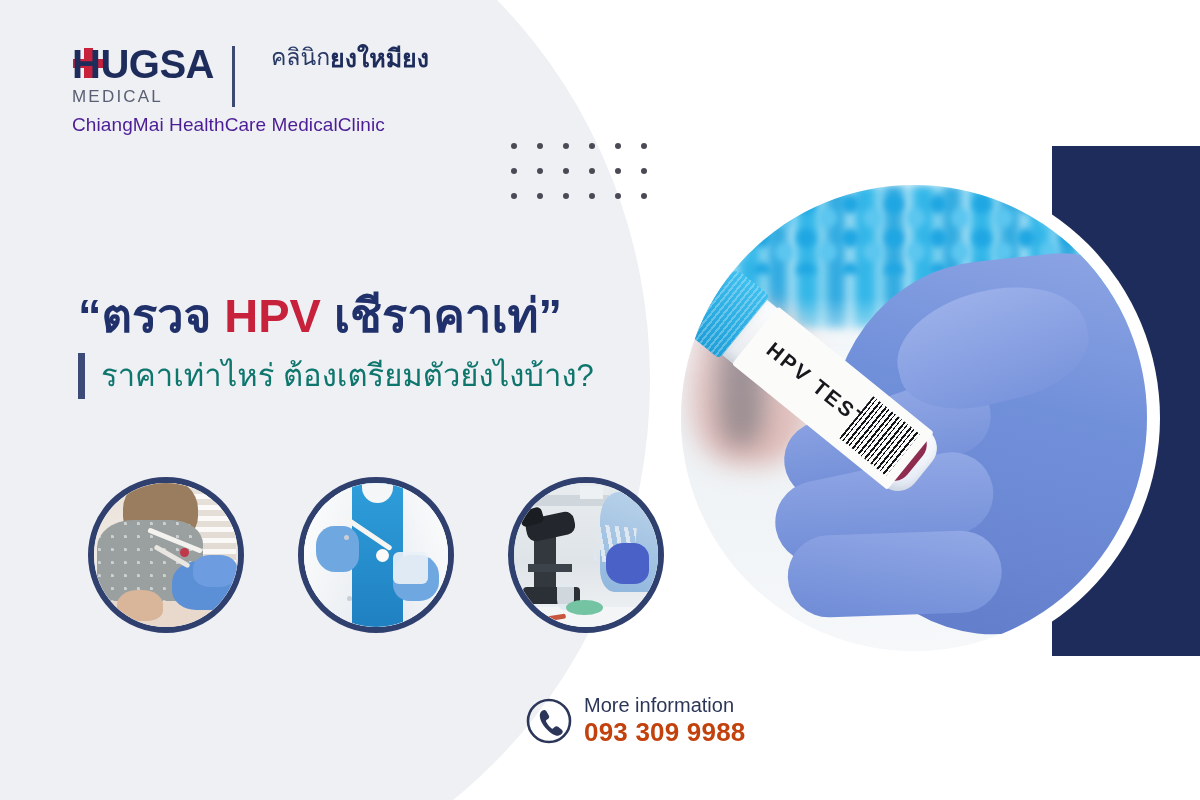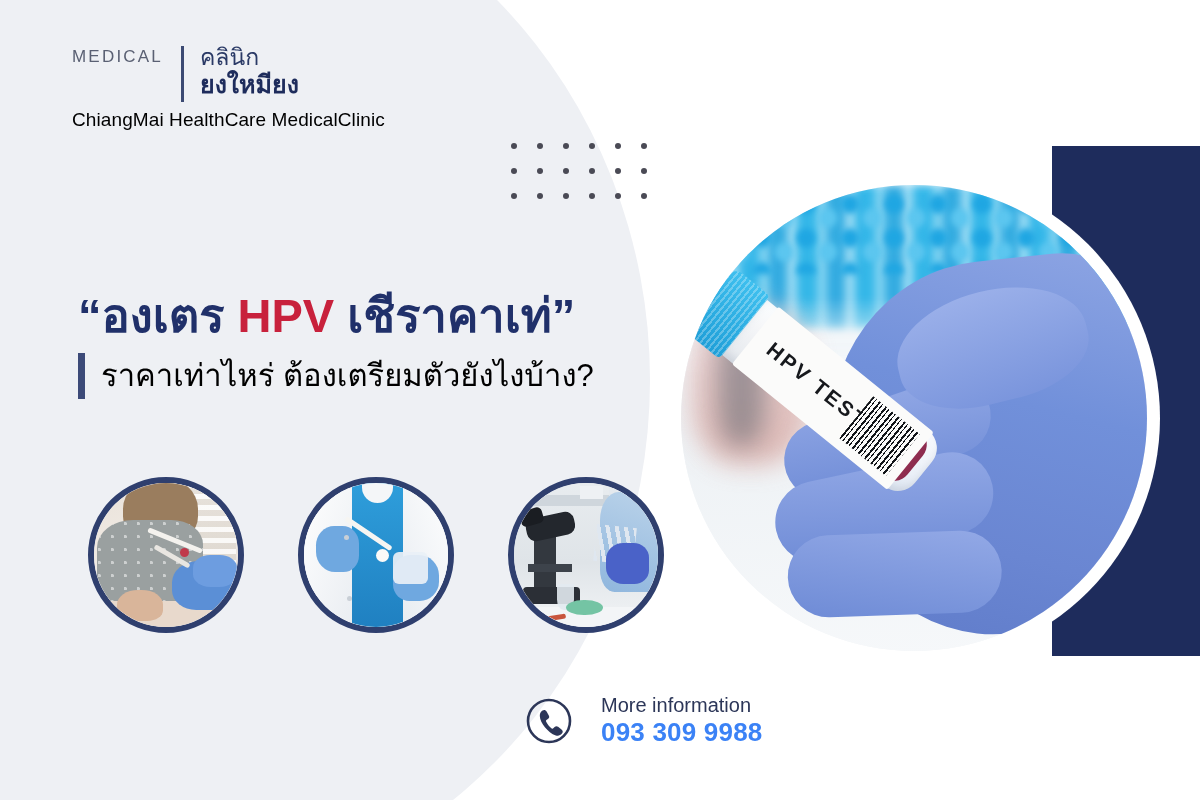--- a/index.html
+++ b/index.html
@@ -54,40 +54,40 @@
   }
   .cross-h { position:absolute; left:1px; top:4px; width:30px; height:30px; }
   .cross-h .bar-v { position:absolute; left:11px; top:0; width:9px; height:30px; background:#c8213c; }
   .cross-h .bar-h { position:absolute; left:0; top:11px; width:30px; height:9px; background:#c8213c; }
   .logo-word .letters { position:relative; z-index:2; }
   .logo-sub {
     font-size:17px; letter-spacing:2.2px; color:#5a6073;
     margin-top:3px; font-weight:normal;
   }
   .logo-divider { width:3px; background:#3c4a73; margin:2px 16px 0 18px; align-self:stretch; min-height:56px; }
-  .logo-thai { display:flex; flex-direction:column; padding-top:0px; }
+  .logo-thai { display:flex; flex-direction:row; padding-top:0px;margin-left:20px; }
   .logo-thai-1 { font-size:23px; color:#2a3a66; line-height:1.15; font-weight:normal; }
   .logo-thai-2 { font-size:25px; color:#1e2c5c; line-height:1.15; font-weight:bold; }
   .logo-tagline {
     margin-top:7px;
-    font-size:19px; color:#000000; letter-spacing:0.1px; white-space:nowrap;
+    font-size:19px; color:#4c1d95; letter-spacing:0.1px; white-space:nowrap;
   }
 
   
   .headline-block { position:absolute; left:78px; top:288px; z-index:6; width:620px; }
   .headline {
     font-size:47px; font-weight:bold; color:#20306a;
     line-height:1.18; white-space:nowrap;
     font-family:"Liberation Sans","DejaVu Sans",sans-serif;
   }
   .headline .hpv { color:#c8213c; }
   .subheadline-row { display:flex; align-items:center; margin-top:10px; }
   .accent-bar { width:7px; height:46px; background:#3c4a78; margin-right:16px; flex:none; }
   .subheadline {
-    font-size:31px; color:#000000; line-height:1.25; white-space:nowrap;
+    font-size:31px; color:#0f766e; line-height:1.25; white-space:nowrap;
     font-family:"Liberation Sans","DejaVu Sans",sans-serif;
   }
 
   
   .thumbs { position:absolute; left:88px; top:477px; display:flex; gap:54px; z-index:6; }
   .thumb {
     width:156px; height:156px; border-radius:50%;
     border:6px solid #2f3f6e;
     overflow:hidden; position:relative; background:#dfe3ea;
   }
@@ -240,25 +240,25 @@
     font-family:"Liberation Sans","DejaVu Sans",sans-serif;
     white-space:nowrap;
   }
   .barcode {
     position:absolute; right:5%; top:14%; width:30%; height:72%;
     background:repeating-linear-gradient(90deg, #111418 0 2px, #fbfbfa 2px 4px, #111418 4px 5px, #fbfbfa 5px 8px);
   }
 
   
   .footer { position:absolute; left:525px; top:694px; display:flex; align-items:center; gap:48px; z-index:6; }
-  .contact { display:flex; align-items:center; gap:28px; }
+  .contact { display:flex; align-items:center; gap:11px; }
   .contact-icon { width:48px; height:48px; flex:none; }
   .contact-text { display:flex; flex-direction:column; justify-content:center; }
   .contact-label { font-size:20px; color:#2c3658; line-height:1.15; }
-  .contact-value { font-size:26px; font-weight:bold; color:#3b82f6; line-height:1.2; letter-spacing:.2px; white-space:nowrap; }
+  .contact-value { font-size:26px; font-weight:bold; color:#c2410c; line-height:1.2; letter-spacing:.2px; white-space:nowrap; }
 </style>
 </head>
 <body>
 
 <div class="banner">
 
   <div class="bg-light-blob"></div>
   <div class="bg-navy-panel"></div>
 
   <div class="dot-grid">
@@ -278,33 +278,40 @@
       <span></span>
     <span></span>
       <span></span>
     <span></span>
       <span></span>
   </div>
 
   <div class="logo-block">
     <div class="logo-row">
       <div class="logo-left">
+        <div class="logo-word">
+          <span class="cross-h">
+            <span class="bar-v"></span>
+              <span class="bar-h"></span>
+          </span>
+          <span class="letters">HUGSA</span>
+        </div>
         <div class="logo-sub">MEDICAL</div>
       </div>
       <div class="logo-divider"></div>
       <div class="logo-thai">
         <span class="logo-thai-1">คลินิก</span>
         <span class="logo-thai-2">ยงใหมียง</span>
       </div>
     </div>
     <div class="logo-tagline">ChiangMai HealthCare MedicalClinic</div>
   </div>
 
   <div class="headline-block">
-    <div class="headline"><span>“</span><span>องเตร </span><span class="hpv">HPV</span><span> เชีราคาเท่</span><span>”</span></div>
+    <div class="headline"><span>“</span><span>ตรวจ </span><span class="hpv">HPV</span><span> เชีราคาเท่</span><span>”</span></div>
     <div class="subheadline-row">
       <span class="accent-bar"></span>
       <span class="subheadline">ราคาเท่าไหร่ ต้องเตรียมตัวยังไงบ้าง?</span>
     </div>
   </div>
 
   <div class="thumbs">
 
     <div class="thumb">
       <div class="art">

